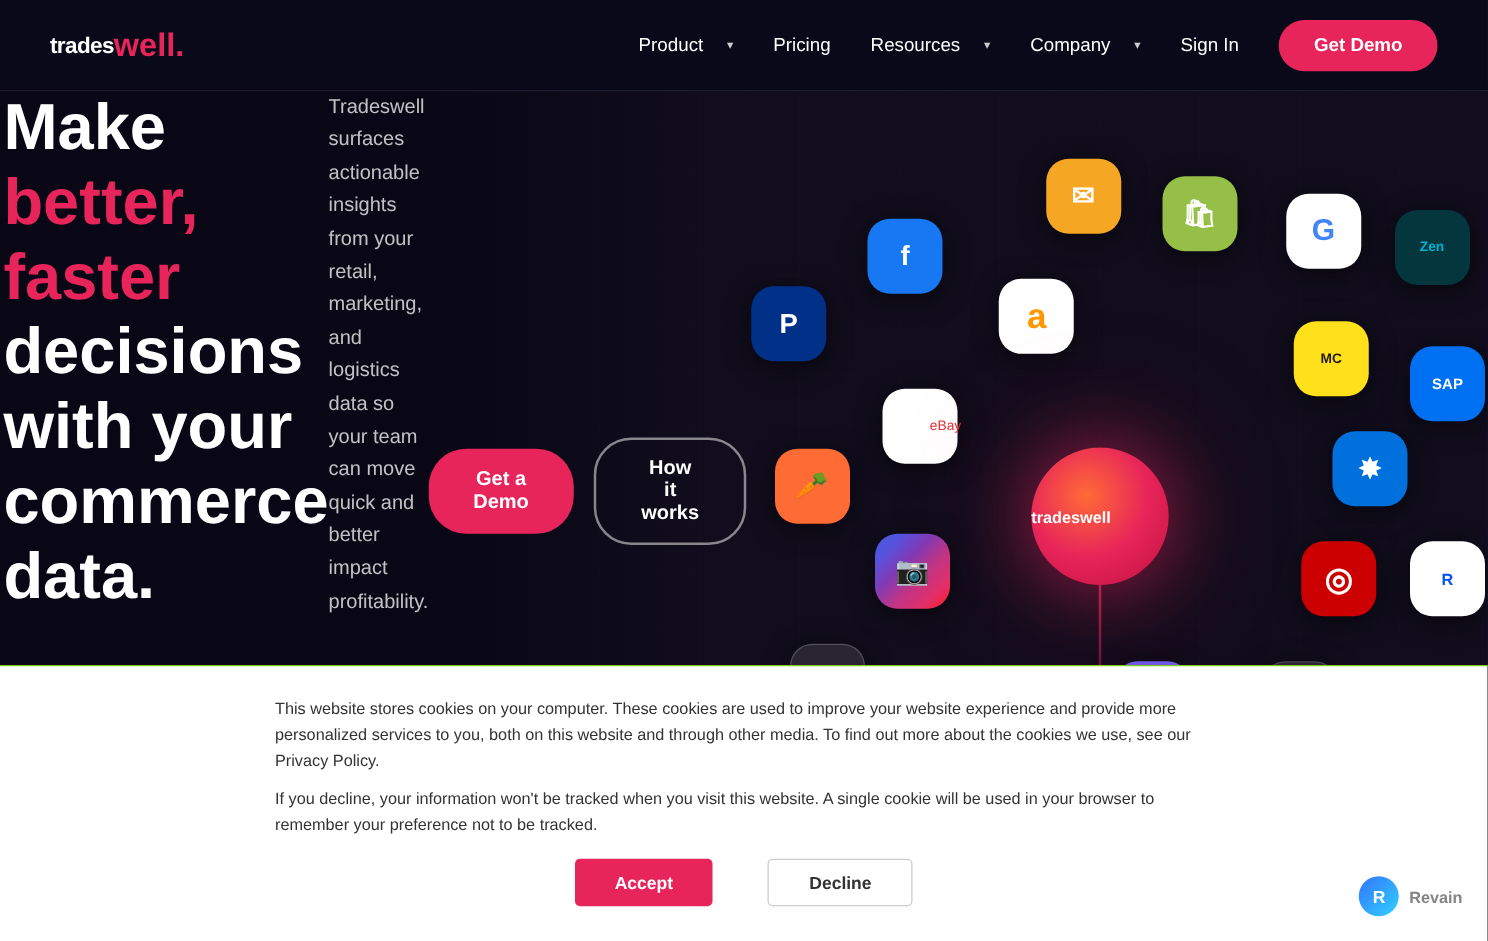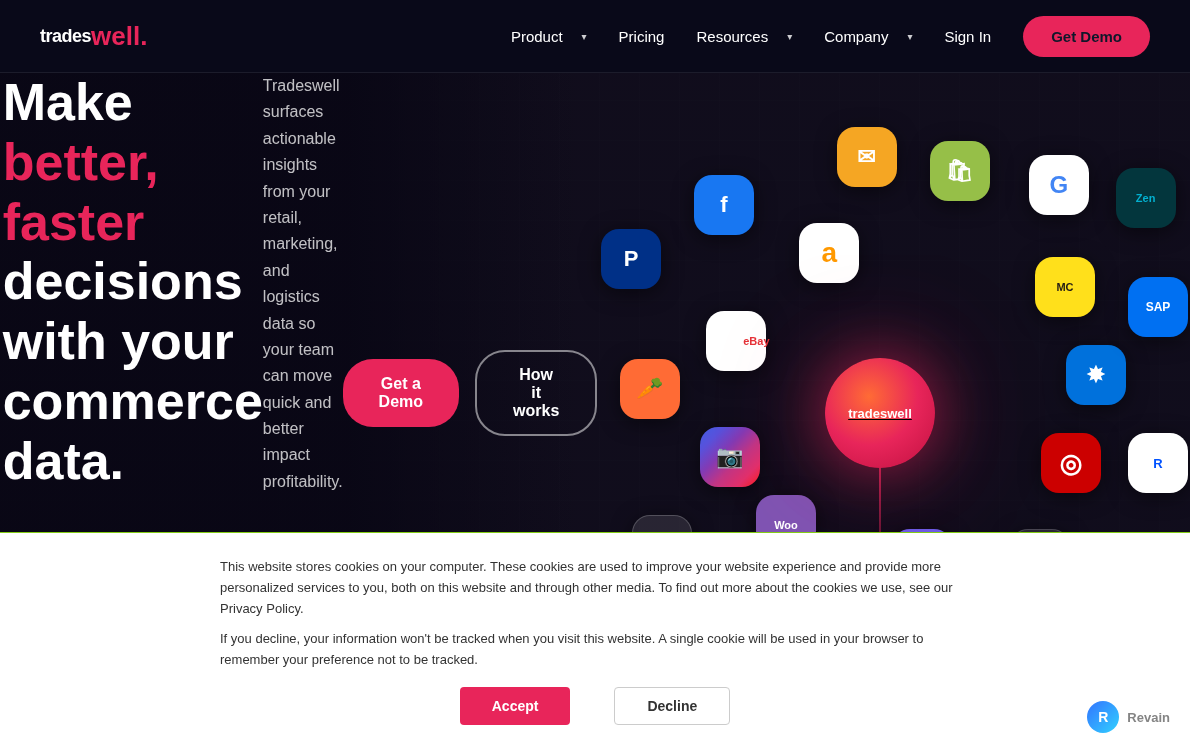--- a/index.html
+++ b/index.html
@@ -19,21 +19,21 @@
     .logo-dot { color: #e8255a; font-size: 26px; font-weight: 700; }
 
     .nav-links { display: flex; align-items: center; gap: 32px; }
     .nav-link {
       color: #fff; text-decoration: none; font-size: 15px; font-weight: 500;
       display: flex; align-items: center; gap: 19px; cursor: pointer;
     }
     .nav-link .chevron { font-size: 10px; opacity: 0.8; }
     .nav-signin { color: #fff; font-size: 15px; font-weight: 500; cursor: pointer; text-decoration: none; }
     .btn-get-demo {
-      background: #e8255a; color: #0f172a; border: none; border-radius: 30px;
+      background: #e8255a; color: #ffffff; border: none; border-radius: 30px;
       padding: 12px 28px; font-size: 15px; font-weight: 700; cursor: pointer;
       white-space: nowrap;
     }
 
     
     .hero {
       position: absolute; top: 0; left: 0; right: 0; bottom: 0;
       background: linear-gradient(135deg, #0d0d22 0%, #1a1035 40%, #120a2a 70%, #1c1030 100%);
       overflow: hidden;
     }
@@ -78,24 +78,23 @@
     .integrations-area {
       position: absolute; top: 73px; right: 0; width: 620px; bottom: 0;
       z-index: 5; overflow: hidden;
     }
 
     
     .center-orb {
       position: absolute; top: 50%; left: 50%; transform: translate(-50%, -50%);
       width: 110px; height: 110px; border-radius: 50%;
       background: radial-gradient(circle at 40% 35%, #ff6b35, #e8255a 50%, #c01040 100%);
-      display: flex; align-items: center; justify-content: center;
+      display: flex; align-items: center; justify-content: flex-start;
       box-shadow: 0 0 60px rgba(232,37,90,0.6), 0 0 120px rgba(232,37,90,0.3);
       z-index: 10;
-      text-decoration: underline;
     }
     .center-orb-text { color: #fff; font-size: 13px; font-weight: 700; text-align: center; }
 
     
     .connector-line {
       position: absolute; top: 50%; left: 50%; transform: translateX(-50%);
       width: 2px; height: 160px; background: linear-gradient(to bottom, #e8255a, rgba(232,37,90,0.2));
       z-index: 9;
     }
 
@@ -212,24 +211,23 @@
 
   <div class="center-orb">
     <span class="center-orb-text">tradeswell</span>
   </div>
 
   <div class="connector-line"></div>
 
   <div class="app-icon icon-paypal">P</div>
   <div class="app-icon icon-fb">f</div>
   <div class="app-icon icon-amazon" style="color:#ff9900;font-size:28px;font-weight:900;">a</div>
-  <div class="app-icon icon-ebay" style="font-size:11px;font-weight:700;color:#e53238;padding-left:40px;">eBay</div>
+  <div class="app-icon icon-ebay" style="font-size:11px;font-weight:400;color:#e53238;padding-left:40px;">eBay</div>
   <div class="app-icon icon-carrot">🥕</div>
   <div class="app-icon icon-insta">📷</div>
-  <div class="app-icon icon-woo" style="font-size:11px;">Woo</div>
   <div class="app-icon icon-arrow">↗</div>
   <div class="app-icon icon-shopify">🛍</div>
   <div class="app-icon icon-google" style="color:#4285f4;font-size:24px;font-weight:900;">G</div>
   <div class="app-icon icon-zendesk" style="color:#03b0d0;font-size:11px;">Zen</div>
   <div class="app-icon icon-walmart" style="font-size:22px;">✸</div>
   <div class="app-icon icon-target" style="font-size:26px;">◎</div>
   <div class="app-icon icon-revain" style="font-size:13px;font-weight:900;color:#0052ff;">R</div>
   <div class="app-icon icon-mailchimp" style="font-size:11px;color:#241c15;">MC</div>
   <div class="app-icon icon-sap" style="font-size:12px;font-weight:900;">SAP</div>
   <div class="app-icon icon-email">✉</div>

